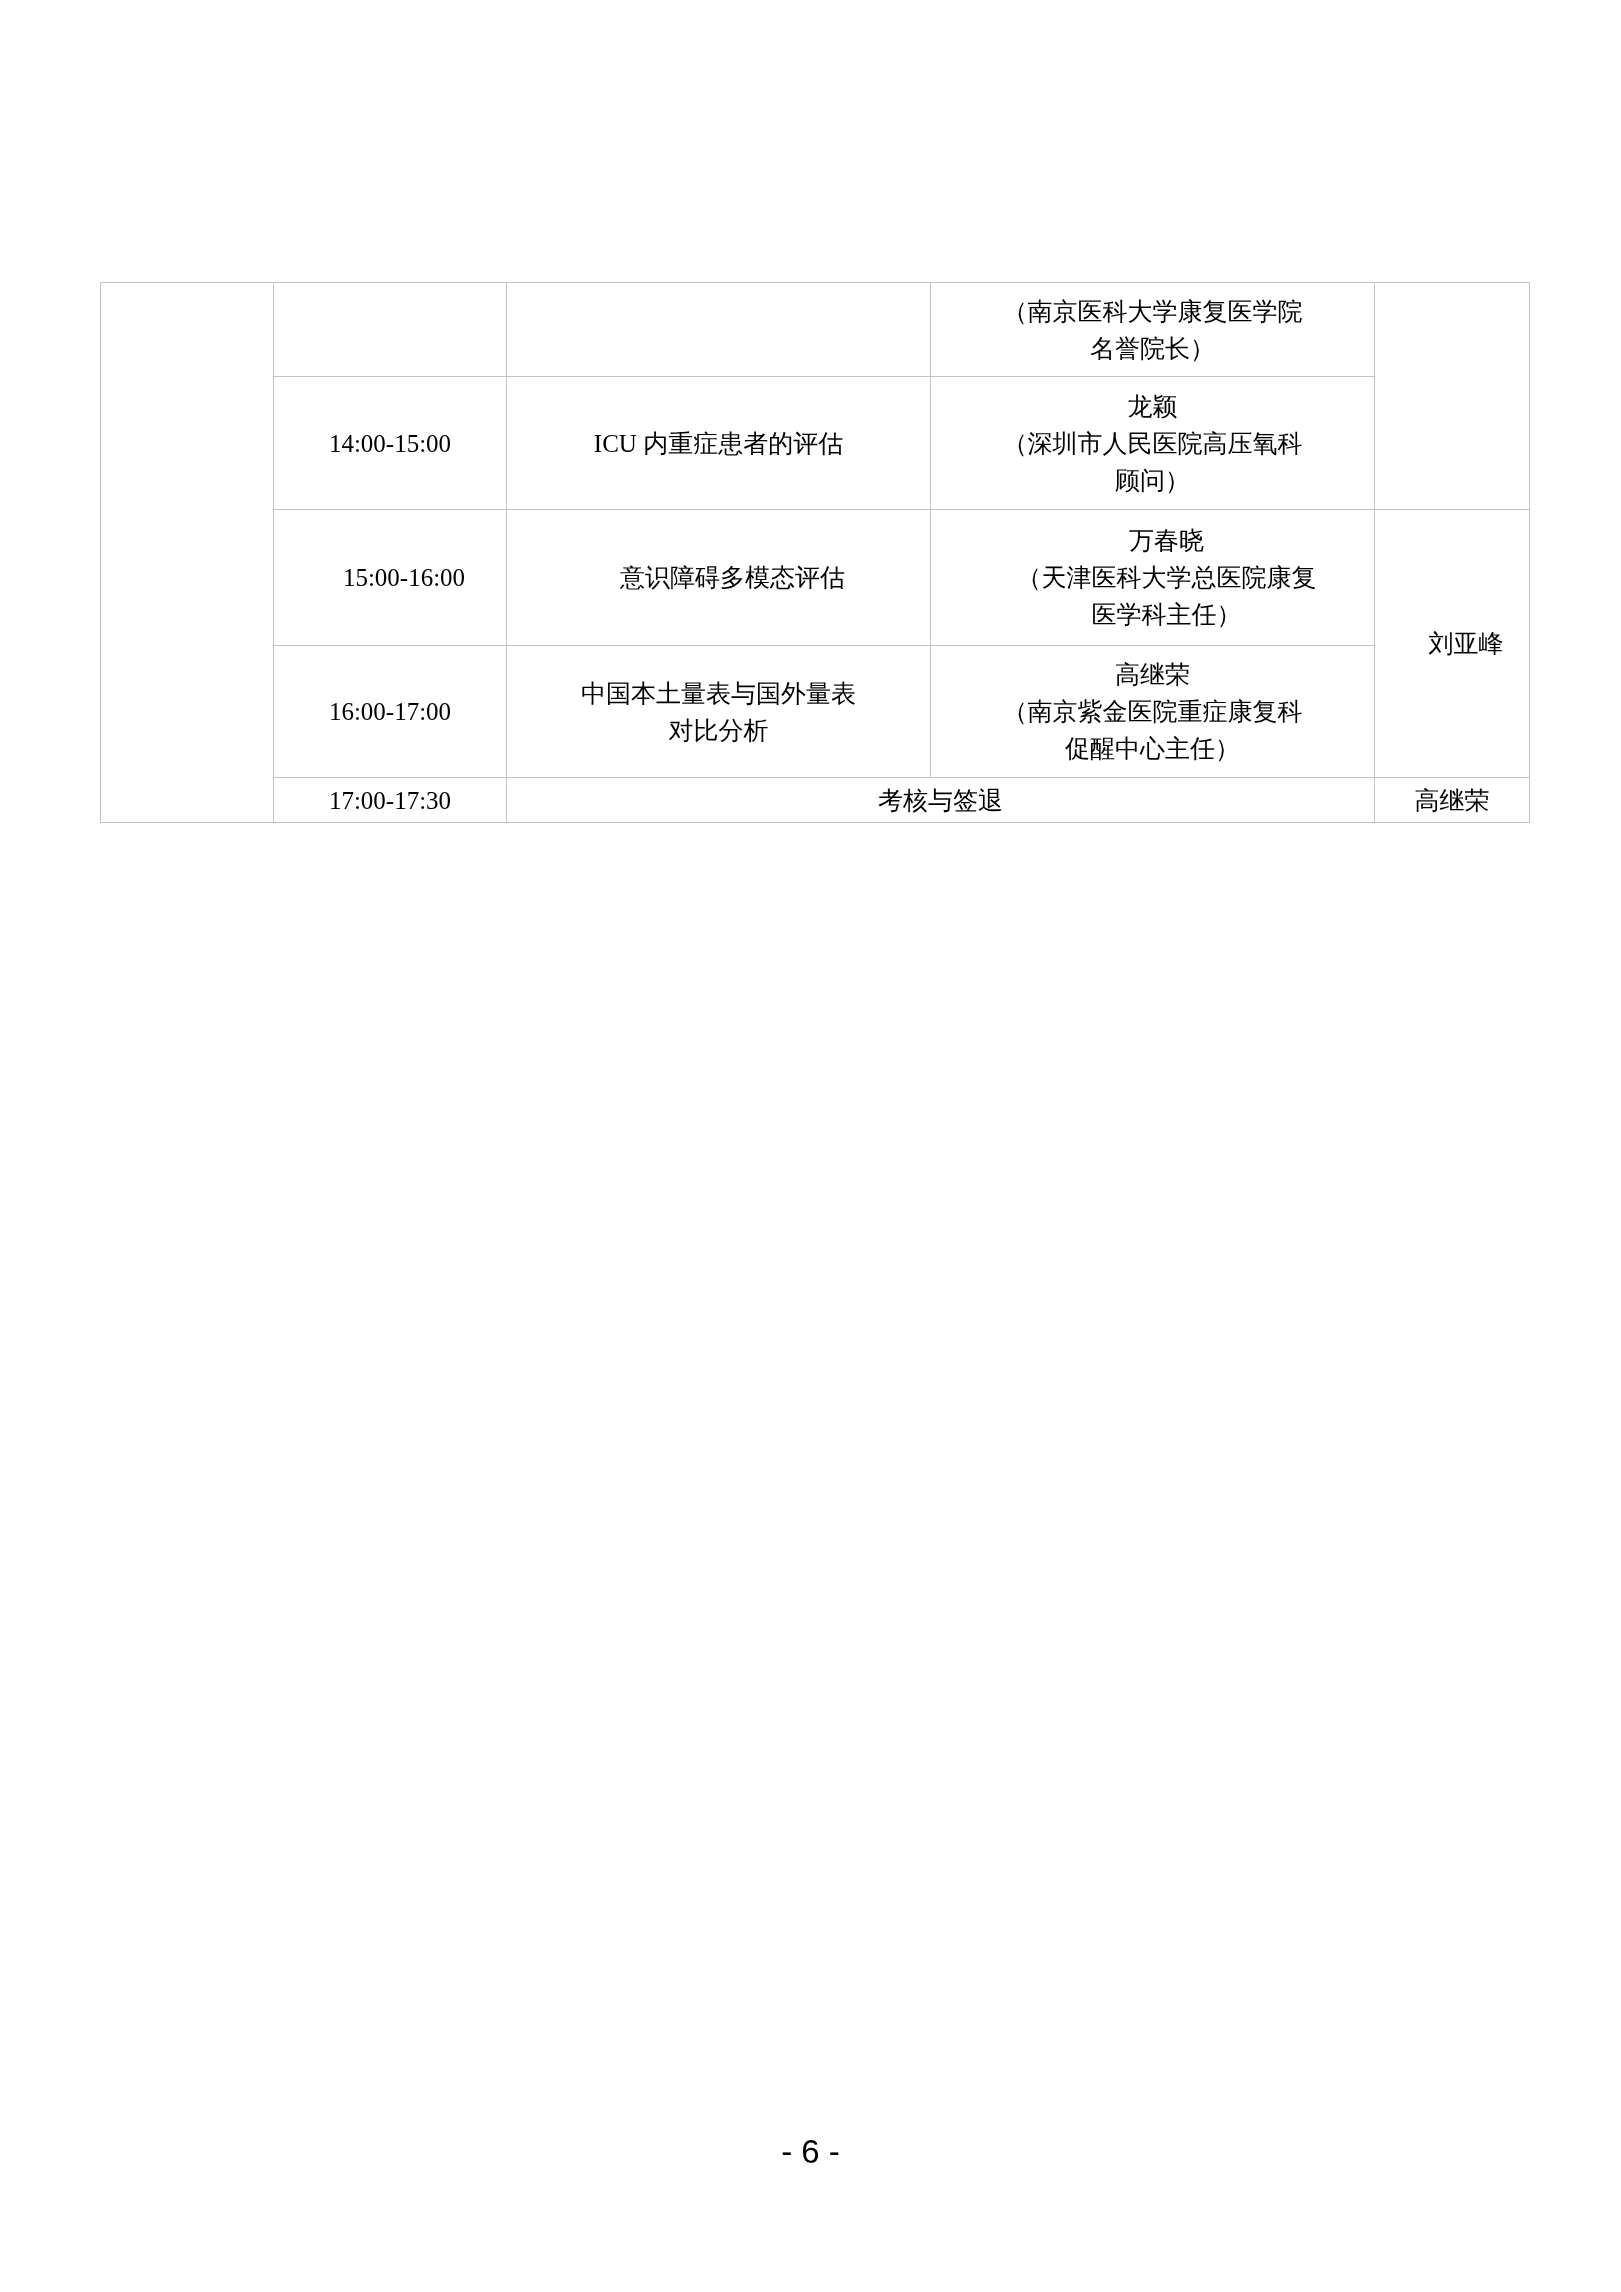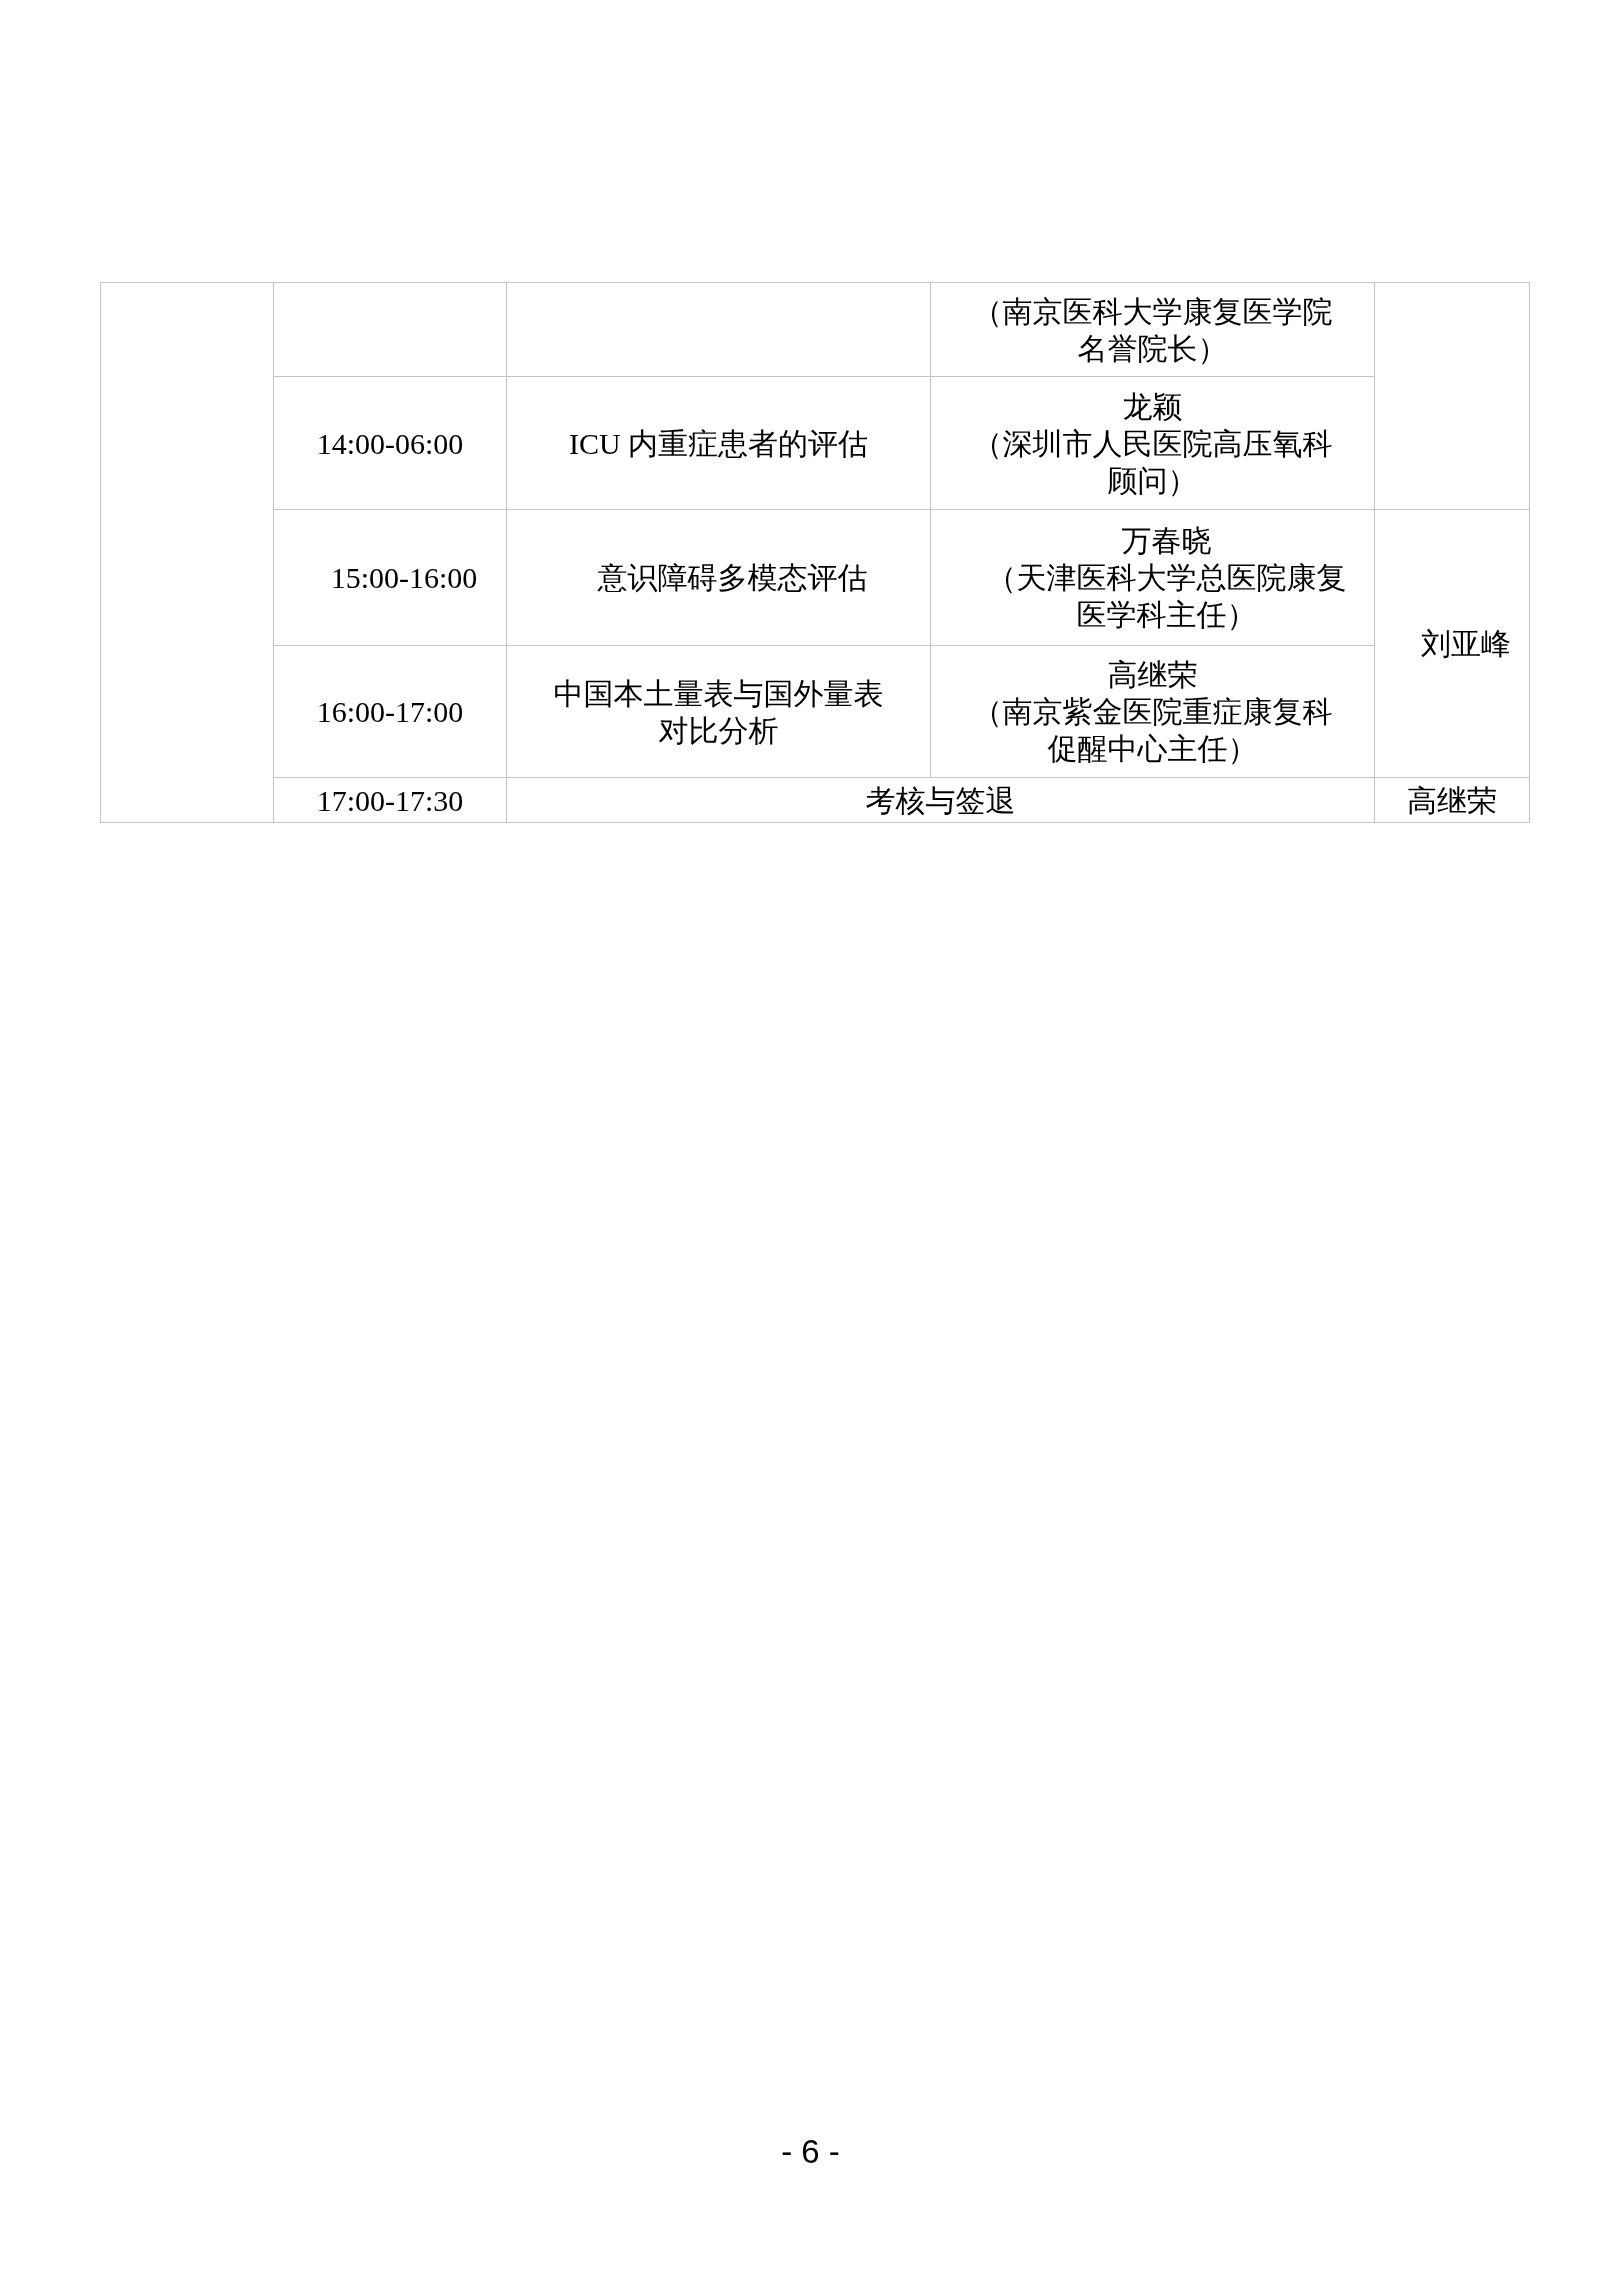--- a/index.html
+++ b/index.html
@@ -22,21 +22,21 @@
     left: 100px;
     top: 282px;
     width: 1429px;
     border-collapse: collapse;
     table-layout: fixed;
   }
   table.schedule td {
     border: 1.5px solid #c4c4c4;
     text-align: center;
     vertical-align: middle;
-    font-size: 30px;
+    font-size: 25px;
     line-height: 37px;
     padding: 0;
     overflow: hidden;
     word-break: keep-all;
     white-space: nowrap;
   }
   tr.r1 td { height: 93px; }
   tr.r2 td { height: 132px; text-align: center; }
   tr.r3 td { height: 135px; padding-left: 28px; }
   tr.r4 td { height: 131px; }
@@ -80,21 +80,21 @@
         <div>（南京医科大学康复医学院</div>
         <div>名誉院长）</div>
       </td>
       <td rowspan="2">
         <span></span>
       </td>
     </tr>
 
     <tr class="r2">
       <td>
-        <span>14:00-06:00</span>
+        <span>14:00-15:00</span>
       </td>
       <td>
         <div>ICU 内重症患者的评估</div>
       </td>
       <td>
         <div>龙颖</div>
         <div>（深圳市人民医院高压氧科</div>
         <div>顾问）</div>
       </td>
     </tr>

